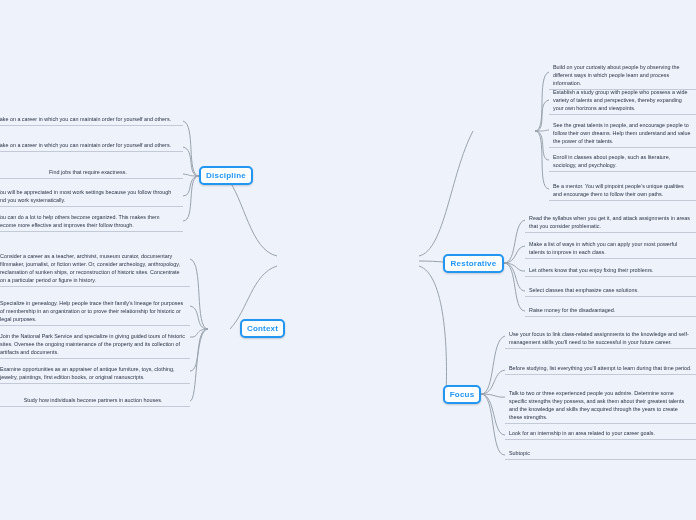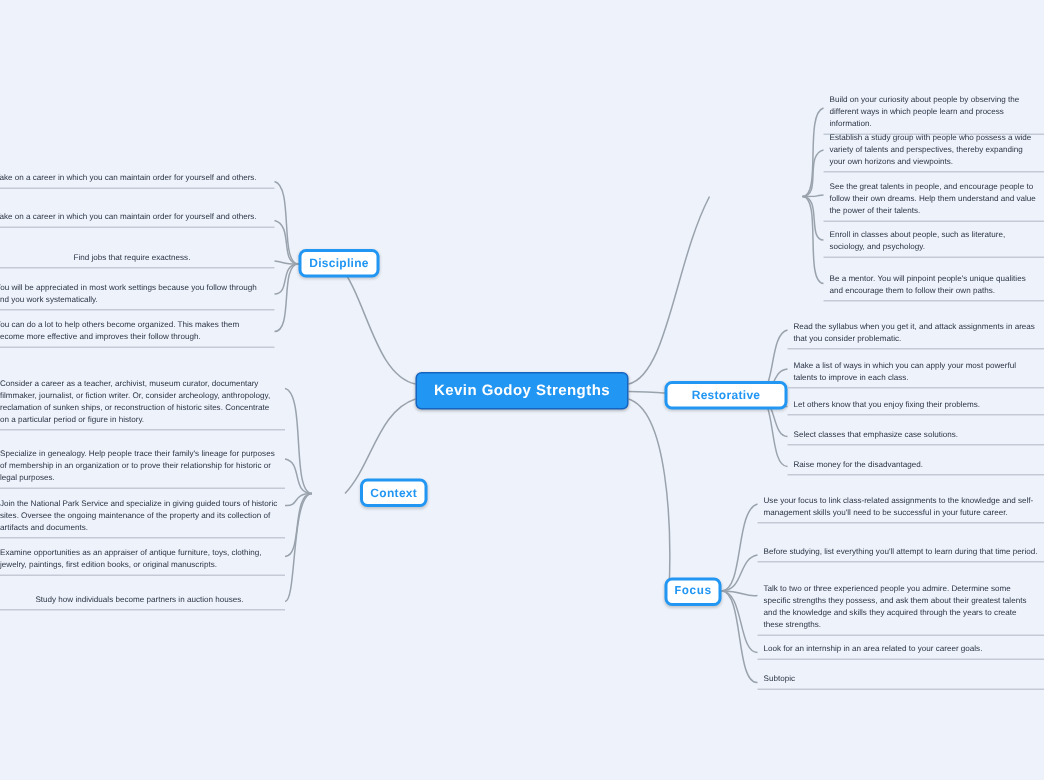--- a/index.html
+++ b/index.html
@@ -96,38 +96,37 @@
     <path d="M199,176 C186,176 194,196 183,196"></path>
     <path d="M199,176 C186,176 196,221 183,221"></path>
 
     <path d="M208,329 C194,329 204,262 190,259"></path>
     <path d="M208,329 C194,329 202,308 190,306"></path>
     <path d="M208,329 C194,329 200,338 190,337"></path>
     <path d="M208,329 C194,329 202,371 190,371"></path>
     <path d="M208,329 C194,329 198,401 190,401"></path>
   </svg>
 
-  <div class="node root">Kevin Godoy Strengths</div>
 
 
   <div class="node leaf right" style="left:549px;top:61px;width:147px;">Build on your curiosity about people by observing the different ways in which people learn and process information.</div>
   <div class="node leaf right" style="left:549px;top:86px;width:147px;">Establish a study group with people who possess a wide variety of talents and perspectives, thereby expanding your own horizons and viewpoints.</div>
   <div class="node leaf right" style="left:549px;top:119px;width:147px;">See the great talents in people, and encourage people to follow their own dreams. Help them understand and value the power of their talents.</div>
   <div class="node leaf right" style="left:549px;top:151px;width:147px;">Enroll in classes about people, such as literature, sociology, and psychology.</div>
   <div class="node leaf right" style="left:549px;top:180px;width:147px;">Be a mentor. You will pinpoint people's unique qualities and encourage them to follow their own paths.</div>
 
-  <div class="node branch" style="left:443px;top:254px;width:82px;">Restorative</div>
+  <div class="node branch" style="left:443px;top:254px;width:61px;">Restorative</div>
 
   <div class="node leaf right" style="left:525px;top:212px;width:171px;">Read the syllabus when you get it, and attack assignments in areas that you consider problematic.</div>
   <div class="node leaf right" style="left:525px;top:238px;width:171px;">Make a list of ways in which you can apply your most powerful talents to improve in each class.</div>
   <div class="node leaf right" style="left:525px;top:264px;width:171px;">Let others know that you enjoy fixing their problems.</div>
   <div class="node leaf right" style="left:525px;top:284px;width:171px;">Select classes that emphasize case solutions.</div>
   <div class="node leaf right" style="left:525px;top:304px;width:171px;">Raise money for the disadvantaged.</div>
 
-  <div class="node branch" style="left:443px;top:385px;width:38px;font-family:Liberation Mono, monospace;">Focus</div>
+  <div class="node branch" style="left:443px;top:385px;width:38px;">Focus</div>
 
   <div class="node leaf right" style="left:505px;top:328px;width:191px;">Use your focus to link class-related assignments to the knowledge and self-management skills you'll need to be successful in your future career.</div>
   <div class="node leaf right" style="left:505px;top:362px;width:191px;">Before studying, list everything you'll attempt to learn during that time period.</div>
   <div class="node leaf right" style="left:505px;top:387px;width:191px;">Talk to two or three experienced people you admire. Determine some specific strengths they possess, and ask them about their greatest talents and the knowledge and skills they acquired through the years to create these strengths.</div>
   <div class="node leaf right" style="left:505px;top:427px;width:191px;">Look for an internship in an area related to your career goals.</div>
   <div class="node leaf right" style="left:505px;top:447px;width:191px;">Subtopic</div>
 
   <div class="node branch" style="left:199px;top:166px;width:54px;">Discipline</div>
 
   <div class="node leaf left" style="left:-7px;top:113px;width:190px;">Take on a career in which you can maintain order for yourself and others.</div>

